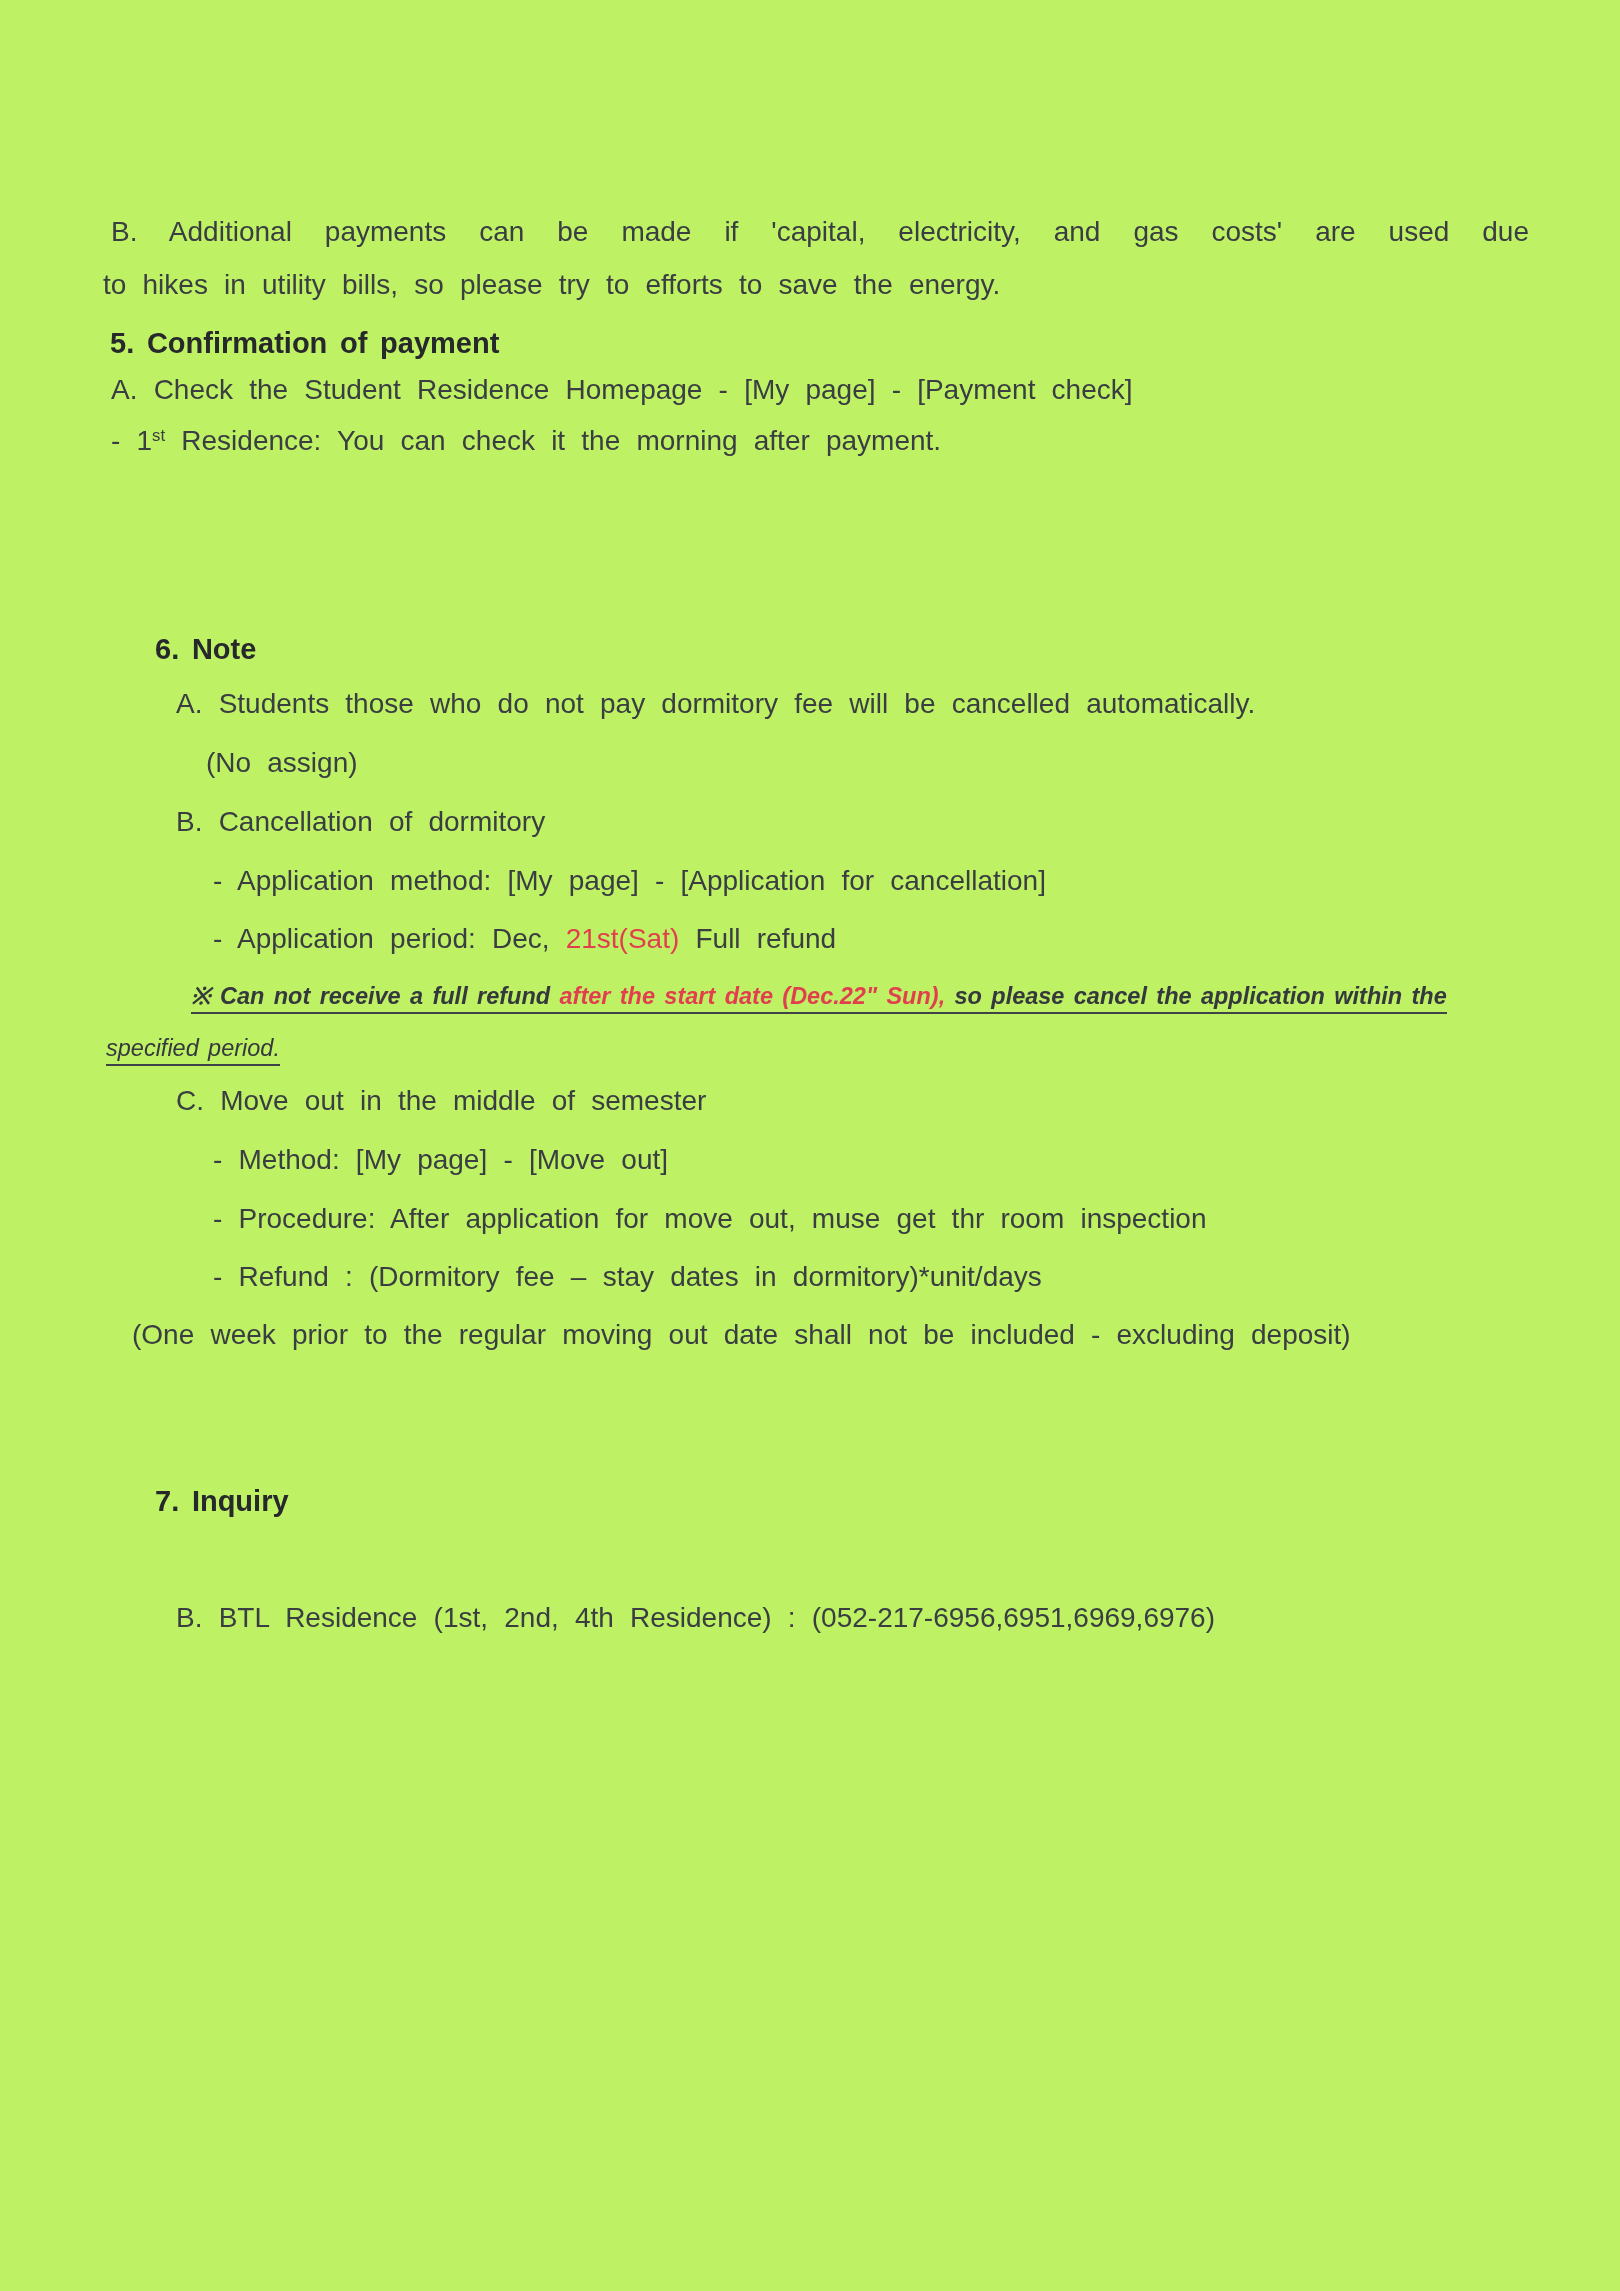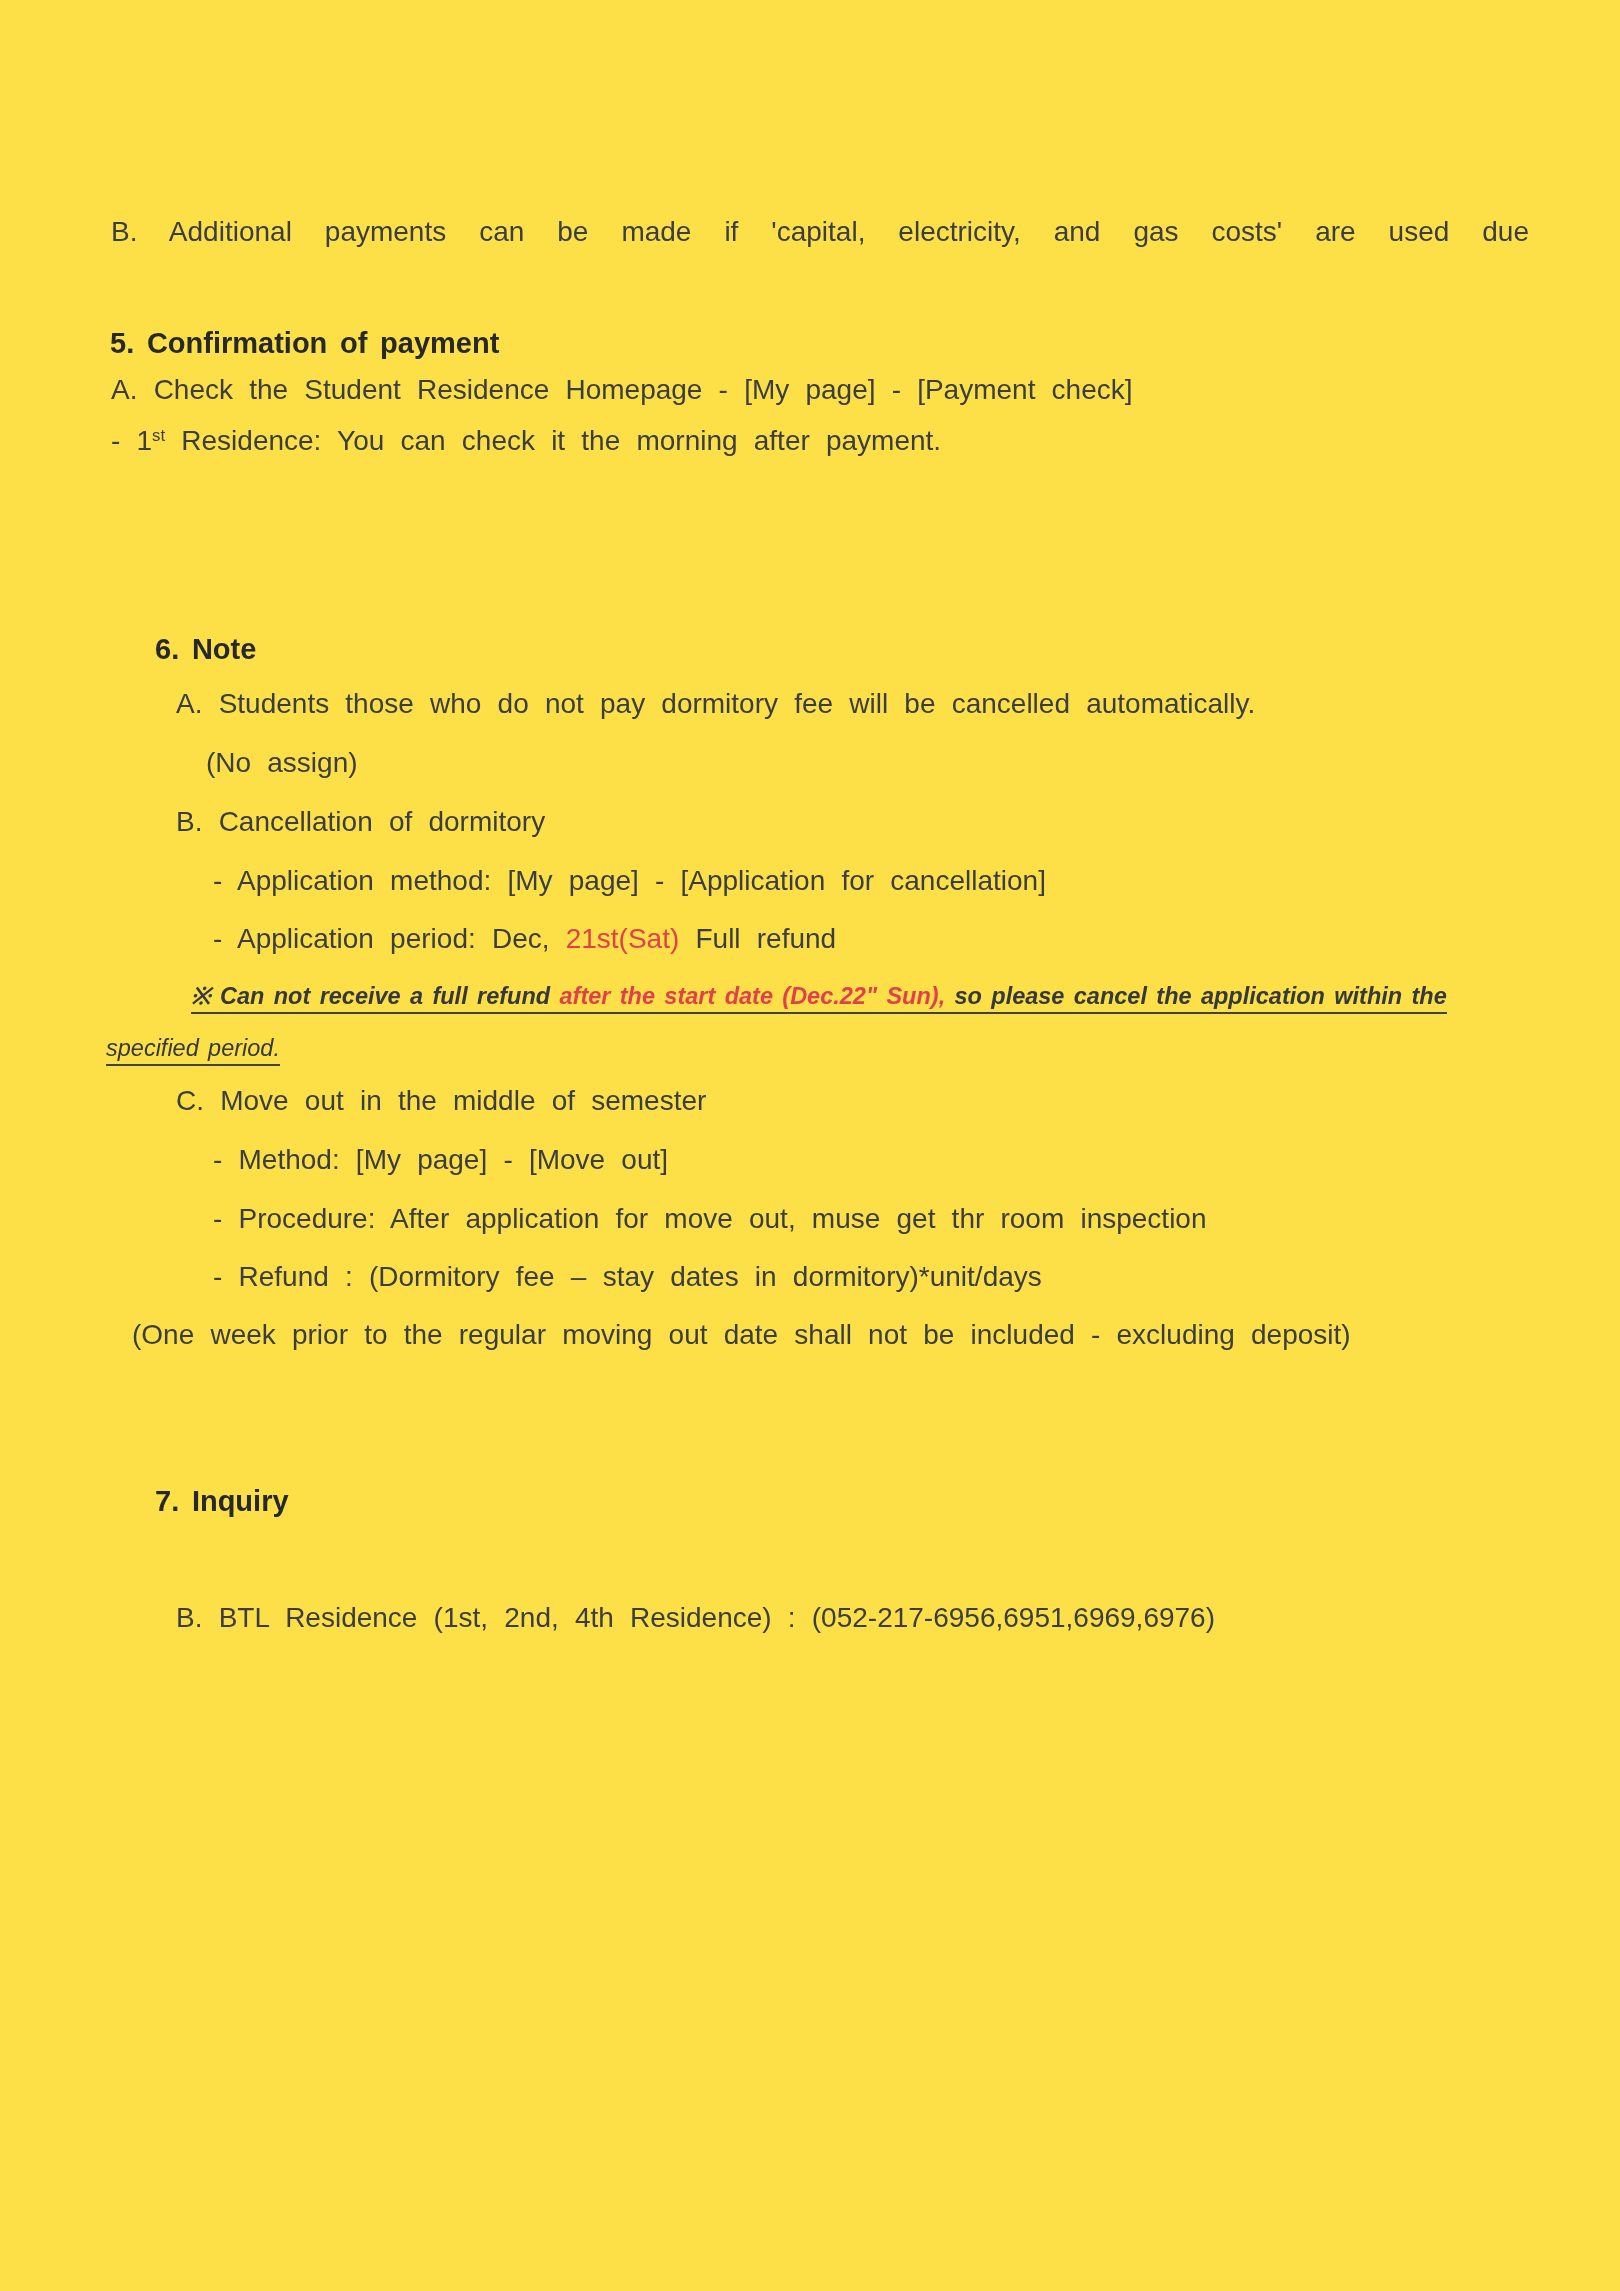--- a/index.html
+++ b/index.html
@@ -46,22 +46,23 @@
   .seg.bold{font-weight:bold;}
   .seg.sup{
     font-size:0.60em;
     position:relative;
     top:-0.52em;
   }
 </style>
 </head>
 <body>
 
-<div class="page" id="doc" style="background: #fde047; color: rgb(58, 61, 65);">
+<div class="page" id="doc" style="background: #bef264; color: rgb(58, 61, 65);">
     <div class="line justify" style="top: 214px; left: 111px; width: 1418px;"><span class="wrap"><span class="seg">B. Additional payments can be made if 'capital, electricity, and gas costs' are used due</span></span></div>
+    <div class="line" style="top: 267px; left: 103px;"><span class="wrap"><span class="seg">to hikes in utility bills, so please try to efforts to save the energy.</span></span></div>
     <div class="line heading" style="top: 317px; left: 110px; margin-top: 8px;"><span class="wrap"><span class="seg">5. Confirmation of payment</span></span></div>
     <div class="line" style="top: 372px; left: 111px;"><span class="wrap"><span class="seg">A. Check the Student Residence Homepage - [My page] - [Payment check]</span></span></div>
     <div class="line" style="top: 423px; left: 111px;"><span class="wrap"><span class="seg">- 1</span><span class="seg sup">st</span><span class="seg"> Residence: You can check it the morning after payment.</span></span></div>
     <div class="line heading" style="top: 631px; left: 155px;"><span class="wrap"><span class="seg">6. Note</span></span></div>
     <div class="line" style="top: 686px; left: 176px;"><span class="wrap"><span class="seg">A. Students those who do not pay dormitory fee will be cancelled automatically.</span></span></div>
     <div class="line" style="top: 745px; left: 206px;"><span class="wrap"><span class="seg">(No assign)</span></span></div>
     <div class="line" style="top: 804px; left: 176px; text-align: center;"><span class="wrap"><span class="seg">B. Cancellation of dormitory</span></span></div>
     <div class="line" style="top: 863px; left: 213px;"><span class="wrap"><span class="seg">- Application method: [My page] - [Application for cancellation]</span></span></div>
     <div class="line" style="top: 921px; left: 213px;"><span class="wrap"><span class="seg">- Application period: Dec, </span><span class="seg" style="color: rgb(226, 63, 78);">21st(Sat)</span><span class="seg"> Full refund</span></span></div>
     <div class="line italicnote" style="top: 982px; left: 191px; font-weight: bold;"><span class="wrap underlined" style="border-bottom-color: rgb(63, 66, 70);"><span class="seg">※ Can not receive a full refund </span><span class="seg" style="color: rgb(226, 63, 78);">after the start date (Dec.22" Sun),</span><span class="seg"> so please cancel the application within the</span></span></div>

